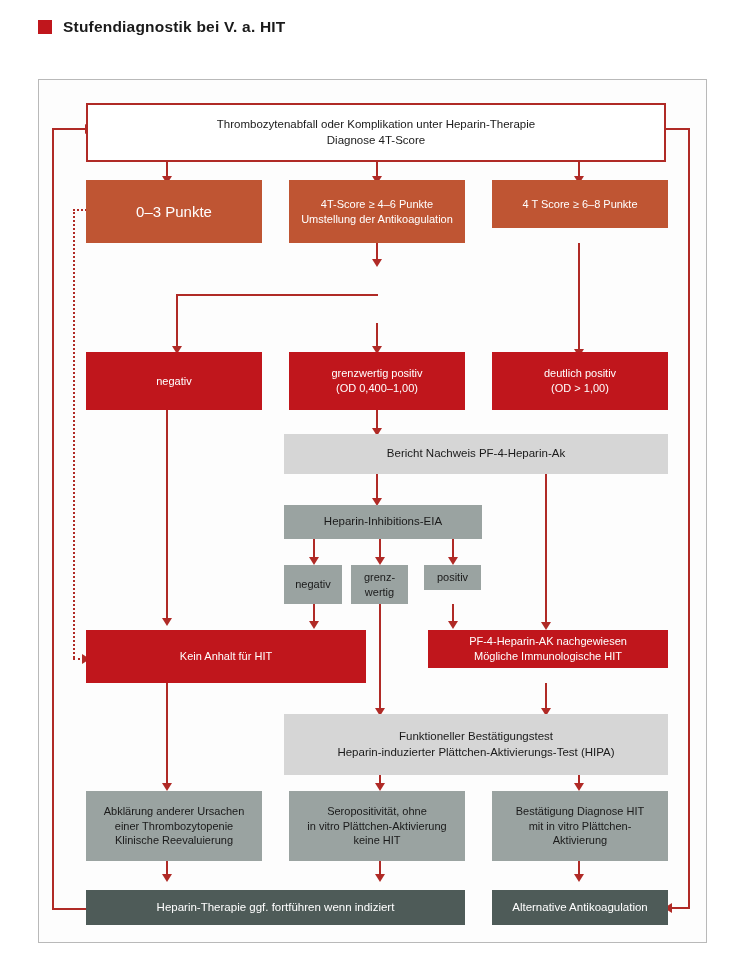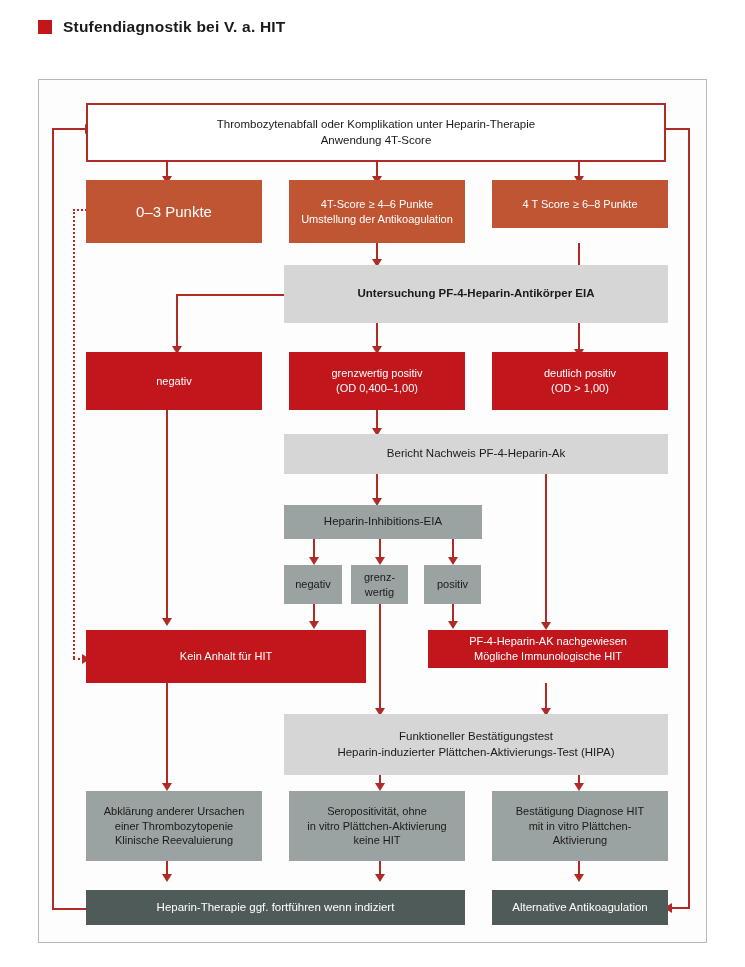--- a/index.html
+++ b/index.html
@@ -149,40 +149,37 @@
   <div class="arw arw-r" style="left:82px; top:654px;"></div>
 
   <div class="ln ln-h" style="left:666px; top:128px; width:24px;"></div>
   <div class="ln ln-v" style="left:688px; top:128px; height:780px;"></div>
   <div class="ln ln-h" style="left:672px; top:907px; width:18px;"></div>
   <div class="arw arw-l" style="left:664px; top:903px;"></div>
 
   <div class="node n-white" style="left:86px; top:103px; width:580px; height:59px; font-size:11.5px;">
     <span>
       <span>Thrombozytenabfall oder Komplikation unter Heparin-Therapie</span>
-      <span>Anwendung 4T-Score</span>
+      <span>Diagnose 4T-Score</span>
     </span>
   </div>
 
   <div class="node n-terra" style="left:86px; top:180px; width:176px; height:63px; font-size:15px;">
     <span>0–3 Punkte</span>
   </div>
   <div class="node n-terra" style="left:289px; top:180px; width:176px; height:63px; font-size:11px;">
     <span>
       <span>4T-Score ≥ 4–6 Punkte</span>
       <span>Umstellung der Antikoagulation</span>
     </span>
   </div>
   <div class="node n-terra" style="left:492px; top:180px; width:176px; height:48px; font-size:11px;">
     <span>4 T Score ≥ 6–8 Punkte</span>
   </div>
 
-  <div class="node n-gray-lt bold" style="left:284px; top:265px; width:384px; height:58px; font-size:11.5px;">
-    <span>Untersuchung PF-4-Heparin-Antikörper EIA</span>
-  </div>
 
   <div class="node n-red" style="left:86px; top:352px; width:176px; height:58px; font-size:11px;">
     <span>negativ</span>
   </div>
   <div class="node n-red" style="left:289px; top:352px; width:176px; height:58px; font-size:11px;">
     <span>
       <span>grenzwertig positiv</span>
       <span>(OD 0,400–1,00)</span>
     </span>
   </div>
@@ -203,21 +200,21 @@
 
   <div class="node n-gray-md" style="left:284px; top:565px; width:58px; height:39px; font-size:11px;">
     <span>negativ</span>
   </div>
   <div class="node n-gray-md" style="left:351px; top:565px; width:57px; height:39px; font-size:11px;">
     <span>
       <span>grenz-</span>
       <span>wertig</span>
     </span>
   </div>
-  <div class="node n-gray-md" style="left:424px; top:565px; width:57px; height:39px; font-size:11px;">
+  <div class="node n-gray-md" style="left:424px; top:565px; width:57px; height:25px; font-size:11px;">
     <span>positiv</span>
   </div>
 
   <div class="node n-red" style="left:86px; top:630px; width:280px; height:53px; font-size:11px;">
     <span>Kein Anhalt für HIT</span>
   </div>
   <div class="node n-red" style="left:428px; top:630px; width:240px; height:38px; font-size:11px;">
     <span>
       <span>PF-4-Heparin-AK nachgewiesen</span>
       <span>Mögliche Immunologische HIT</span>

